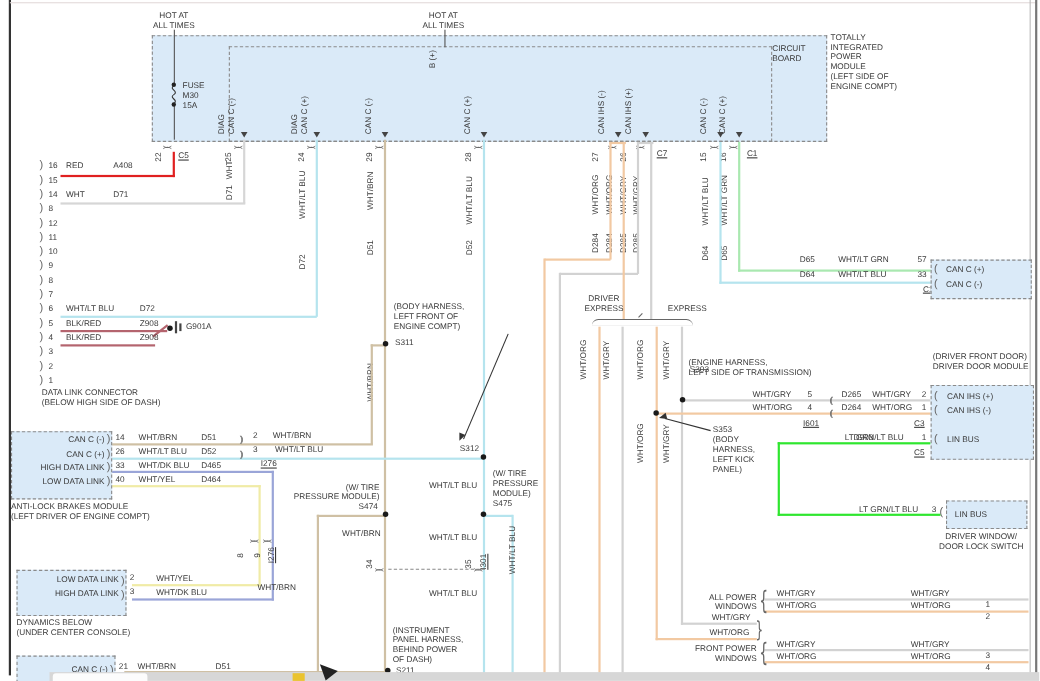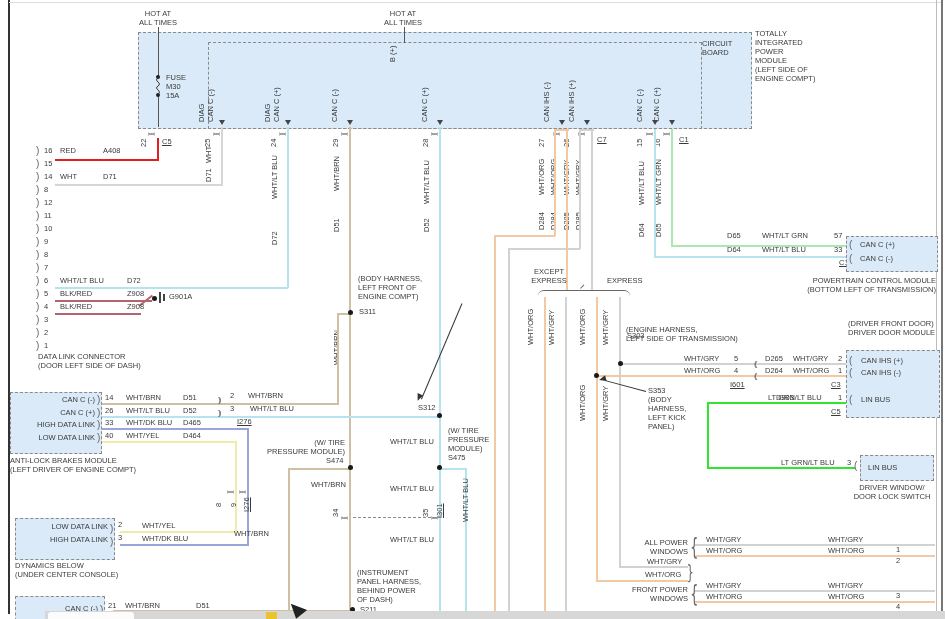--- a/index.html
+++ b/index.html
@@ -241,21 +241,21 @@
   <div class="l" style="left:127px;top:276px">D72</div>
   <div class="l" style="left:60px;top:289px">BLK/RED</div>
   <div class="l" style="left:127px;top:289px">Z908</div>
   <div class="l" style="left:60px;top:302px">BLK/RED</div>
   <div class="l" style="left:127px;top:302px">Z908</div>
   <div class="dot" style="left:152px;top:296px"></div>
   <div class="w blk" style="left:159px;top:292px;width:2px;height:11px"></div>
   <div class="w blk" style="left:163px;top:294px;width:1.5px;height:7px"></div>
   <div class="l" style="left:169px;top:292px">G901A</div>
   <div class="l" style="left:38px;top:352px">DATA LINK CONNECTOR
-(DOOR LEFT SIDE OF DASH)</div>
+(BELOW HIGH SIDE OF DASH)</div>
 
   <div class="dbox" style="left:10px;top:392px;width:90px;height:60px"></div>
   <div class="l r" style="left:14px;top:395px;width:81px">CAN C (-)</div>
   <div class="l r" style="left:14px;top:408px;width:81px">CAN C (+)</div>
   <div class="l r" style="left:14px;top:420px;width:81px">HIGH DATA LINK</div>
   <div class="l r" style="left:14px;top:433px;width:81px">LOW DATA LINK</div>
   <div class="pr" style="left:97px;top:395px">)</div>
   <div class="pr" style="left:97px;top:408px">)</div>
   <div class="pr" style="left:97px;top:420px">)</div>
   <div class="pr" style="left:97px;top:433px">)</div>
@@ -336,21 +336,21 @@
   <div class="dashline" style="left:353px;top:517px;width:88px"></div>
   <div class="l" style="left:234px;top:529px">WHT/BRN</div>
   <div class="l" style="left:390px;top:535px">WHT/LT BLU</div>
   <div class="l" style="left:357px;top:568px">(INSTRUMENT
 PANEL HARNESS,
 BEHIND POWER
 OF DASH)</div>
   <div class="l" style="left:360px;top:605px">S211</div>
   <div class="dot" style="left:350px;top:607px"></div>
 
-  <div class="l ctr" style="left:523px;top:267px;width:52px">EXCEPT
+  <div class="l ctr" style="left:523px;top:267px;width:52px">DRIVER
 EXPRESS</div>
   <div class="l" style="left:607px;top:276px">EXPRESS</div>
   <div class="hbrace" style="left:538px;top:290px;width:92px"></div>
   <div class="l rot" style="left:535px;top:336px">WHT/ORG</div>
   <div class="l rot" style="left:556px;top:336px">WHT/GRY</div>
   <div class="l rot" style="left:587px;top:336px">WHT/ORG</div>
   <div class="l rot" style="left:610px;top:336px">WHT/GRY</div>
   <div class="l rot" style="left:587px;top:412px">WHT/ORG</div>
   <div class="l rot" style="left:610px;top:412px">WHT/GRY</div>
 
@@ -408,22 +408,20 @@
   <div class="l" style="left:834px;top:231px">57</div>
   <div class="l" style="left:727px;top:245px">D64</div>
   <div class="l" style="left:762px;top:245px">WHT/LT BLU</div>
   <div class="l" style="left:834px;top:245px">33</div>
   <div class="l u" style="left:839px;top:258px">C1</div>
   <div class="dbox" style="left:846px;top:236px;width:90px;height:34px"></div>
   <div class="pr" style="left:849px;top:240px">(</div>
   <div class="l" style="left:860px;top:240px">CAN C (+)</div>
   <div class="pr" style="left:849px;top:254px">(</div>
   <div class="l" style="left:860px;top:254px">CAN C (-)</div>
-  <div class="l r" style="left:800px;top:276px;width:136px">POWERTRAIN CONTROL MODULE
-(BOTTOM LEFT OF TRANSMISSION)</div>
 
   <div class="l r" style="left:638px;top:538px;width:50px">ALL POWER
 WINDOWS</div>
   <div class="brace" style="left:687px;top:534px;font-size:23px">{</div>
   <div class="l" style="left:706px;top:535px">WHT/GRY</div>
   <div class="l" style="left:828px;top:535px">WHT/GRY</div>
   <div class="l" style="left:896px;top:545px">1</div>
   <div class="l" style="left:706px;top:546px">WHT/ORG</div>
   <div class="l" style="left:828px;top:546px">WHT/ORG</div>
   <div class="l" style="left:896px;top:556px">2</div>

